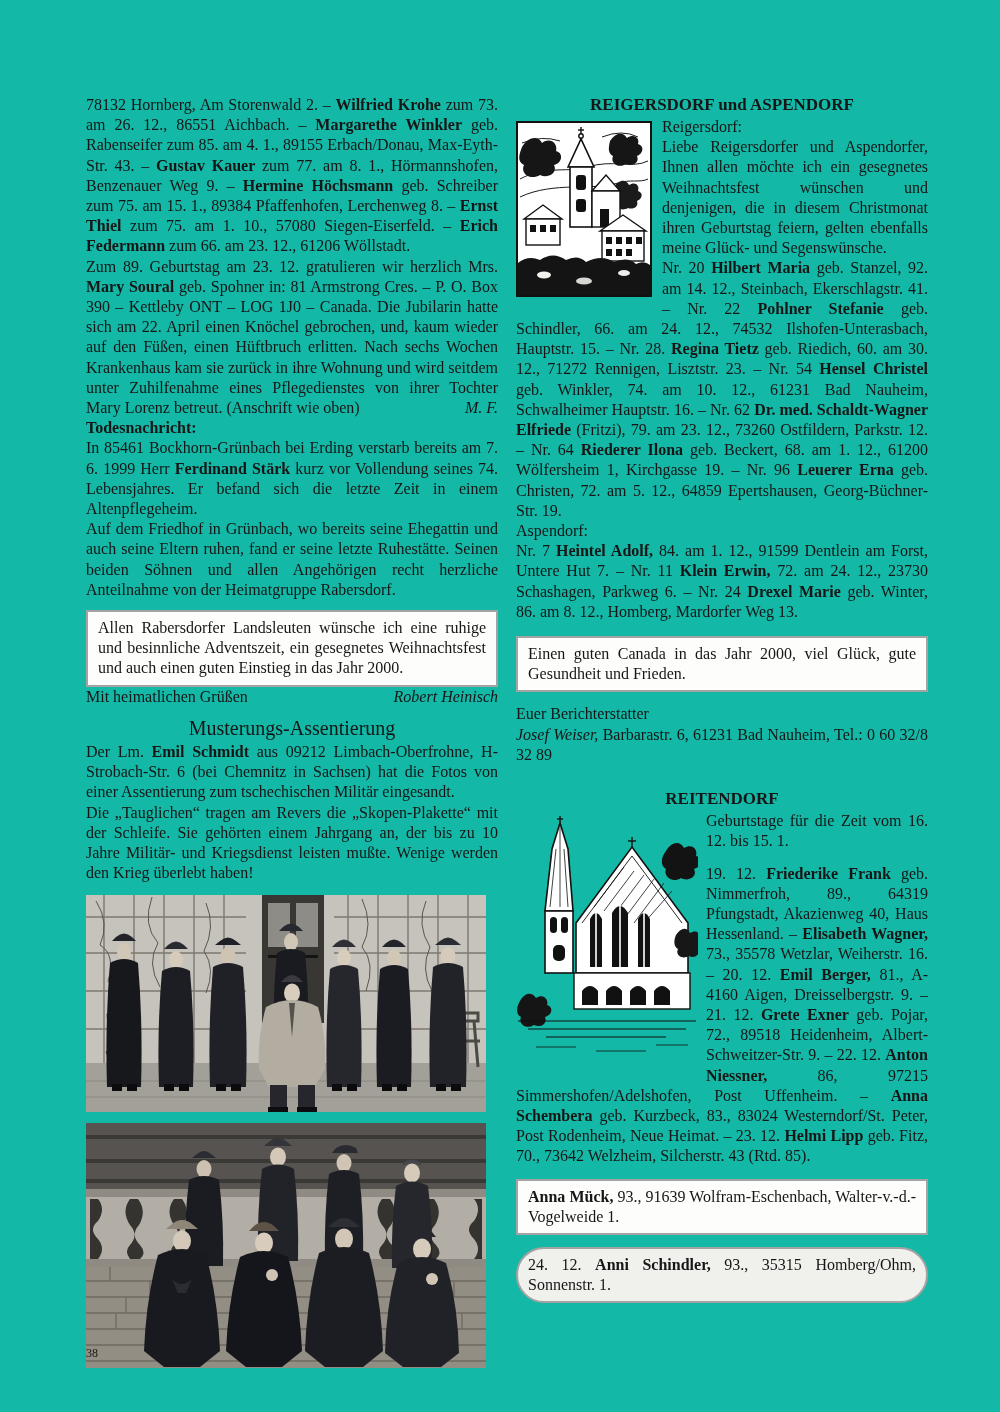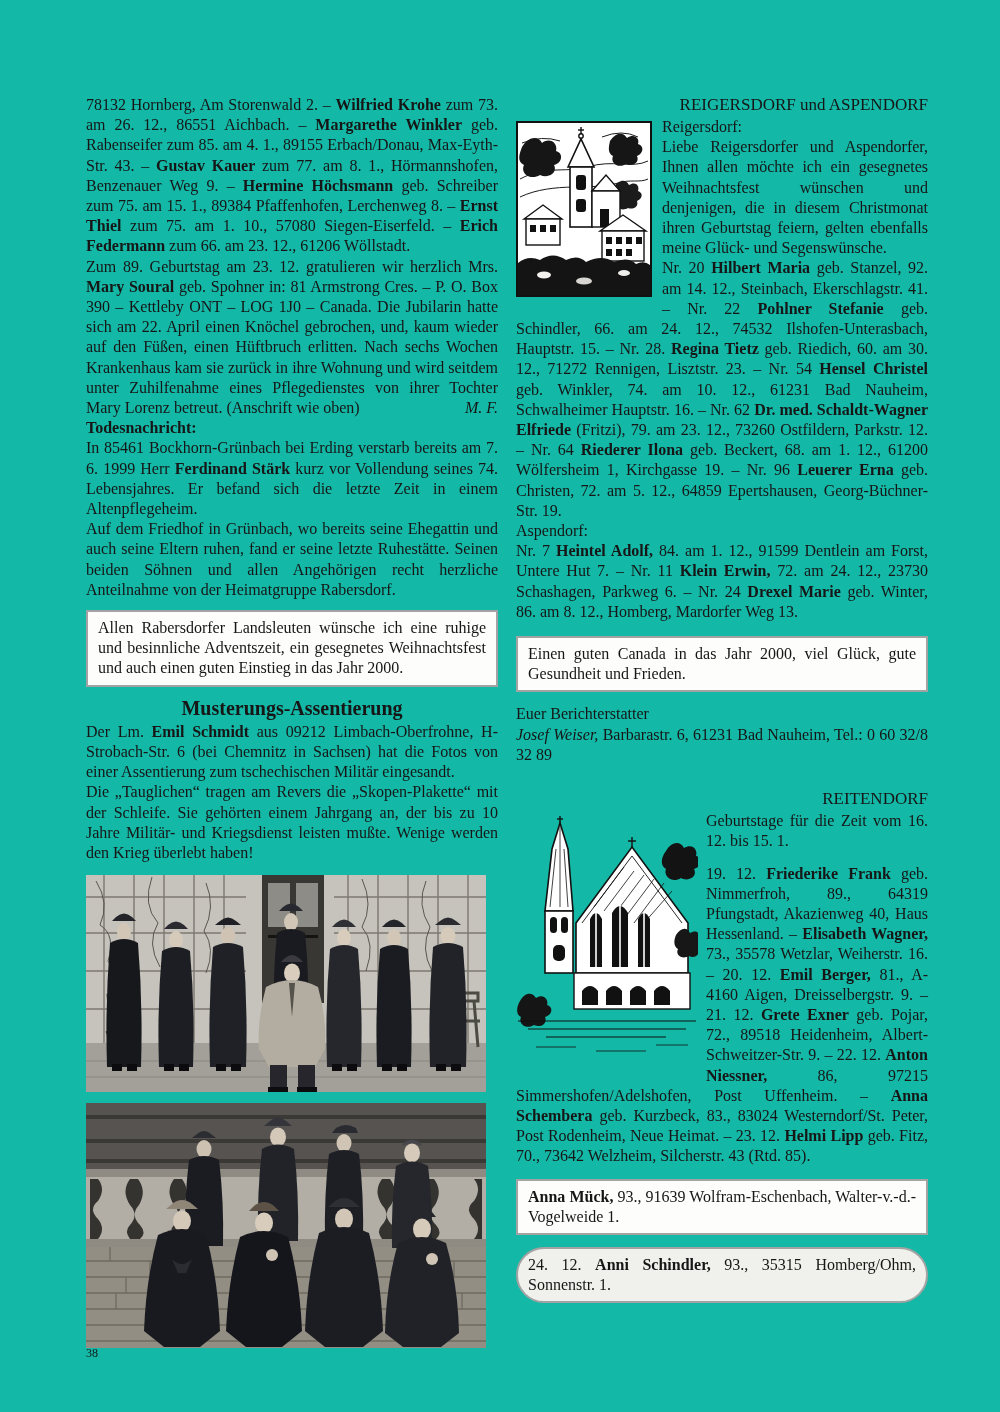--- a/index.html
+++ b/index.html
@@ -8,22 +8,22 @@
     font-family:"Liberation Serif","DejaVu Serif",serif;color:#161616;
     overflow:hidden;margin:0 auto;
   }
   .col{position:absolute;top:95px;}
   .col-left{left:86px;width:412px;}
   .col-right{left:516px;width:412px;}
   p.body{font-size:16px;line-height:20.2px;text-align:justify;margin:0;hyphens:auto;}
   .b{font-weight:bold;}
   .i{font-style:italic;}
   .fr{float:right;}
-  .heading-sm{font-size:17px;font-weight:normal;text-align:right;margin:0 0 2px 0;}
-  .heading-lg{font-size:20px;font-weight:bold;text-align:center;margin:10px 0 2px 0;}
+  .heading-sm{font-size:17px;font-weight:bold;text-align:center;margin:0 0 2px 0;}
+  .heading-lg{font-size:20px;font-weight:normal;text-align:center;margin:10px 0 2px 0;}
   .subhead{font-weight:bold;font-size:16px;line-height:20.2px;margin:0;}
   .label-line{margin-top:8px;}
   .note-box{border:2px solid #a3a3a3;padding:6px 10px;margin-top:10px;background:#fdfdfc;}
   .note-box.tint{background:#f0f0ec;}
   .sig-row{margin-top:12px;overflow:hidden;}
   .fig{display:block;}
   .fig-reigersdorf{float:left;width:136px;height:176px;border:2px solid #111;box-sizing:border-box;
     margin:4px 10px 2px 0;background:#fff;}
   .fig-reitendorf{float:left;width:182px;height:252px;margin:4px 8px 2px 0;}
   .photo{width:400px;display:block;background:#c2bfba;}
@@ -45,20 +45,24 @@
     <p class="body clearfix"><span>Zum 89. Geburtstag am 23. 12. gratulieren wir herzlich Mrs. </span><span class="b">Mary Soural</span><span> geb. Spohner in: 81 Armstrong Cres. – P. O. Box 390 – Kettleby ONT – LOG 1J0 – Canada. Die Jubilarin hatte sich am 22. April einen Knöchel gebrochen, und, kaum wieder auf den Füßen, einen Hüftbruch erlitten. Nach sechs Wochen Krankenhaus kam sie zurück in ihre Wohnung und wird seitdem unter Zuhilfenahme eines Pflegedienstes von ihrer Tochter Mary Lorenz betreut. (Anschrift wie oben)</span><span class="i fr">M. F.</span></p>
 
     <p class="subhead">Todesnachricht:</p>
     <p class="body"><span>In 85461 Bockhorn-Grünbach bei Erding verstarb bereits am 7. 6. 1999 Herr </span><span class="b">Ferdinand Stärk</span><span> kurz vor Vollendung seines 74. Lebensjahres. Er befand sich die letzte Zeit in einem Altenpflegeheim.</span></p>
     <p class="body"><span>Auf dem Friedhof in Grünbach, wo bereits seine Ehegattin und auch seine Eltern ruhen, fand er seine letzte Ruhestätte. Seinen beiden Söhnen und allen Angehörigen recht herzliche Anteilnahme von der Heimatgruppe Rabersdorf.</span></p>
 
     <div class="note-box">
       <p class="body"><span>Allen Rabersdorfer Landsleuten wünsche ich eine ruhige und besinnliche Adventszeit, ein gesegnetes Weihnachtsfest und auch einen guten Einstieg in das Jahr 2000.</span></p>
     </div>
 
+    <p class="body sig-row">
+      <span>Mit heimatlichen Grüßen</span>
+      <span class="fr i">Robert Heinisch</span>
+    </p>
 
     <p class="heading-lg">Musterungs-Assentierung</p>
     <p class="body"><span>Der Lm. </span><span class="b">Emil Schmidt</span><span> aus 09212 Limbach-Oberfrohne, H-Strobach-Str. 6 (bei Chemnitz in Sachsen) hat die Fotos von einer Assentierung zum tschechischen Militär eingesandt.</span></p>
     <p class="body"><span>Die „Tauglichen“ tragen am Revers die „Skopen-Plakette“ mit der Schleife. Sie gehörten einem Jahrgang an, der bis zu 10 Jahre Militär- und Kriegsdienst leisten mußte. Wenige werden den Krieg überlebt haben!</span></p>
 
     <div class="photo photo-1">
       <svg viewBox="0 0 400 217" width="400" height="217">
         <rect width="400" height="217" fill="#c6c3bd"></rect>
 
         <g stroke="#7c786f" stroke-width="1.4">

